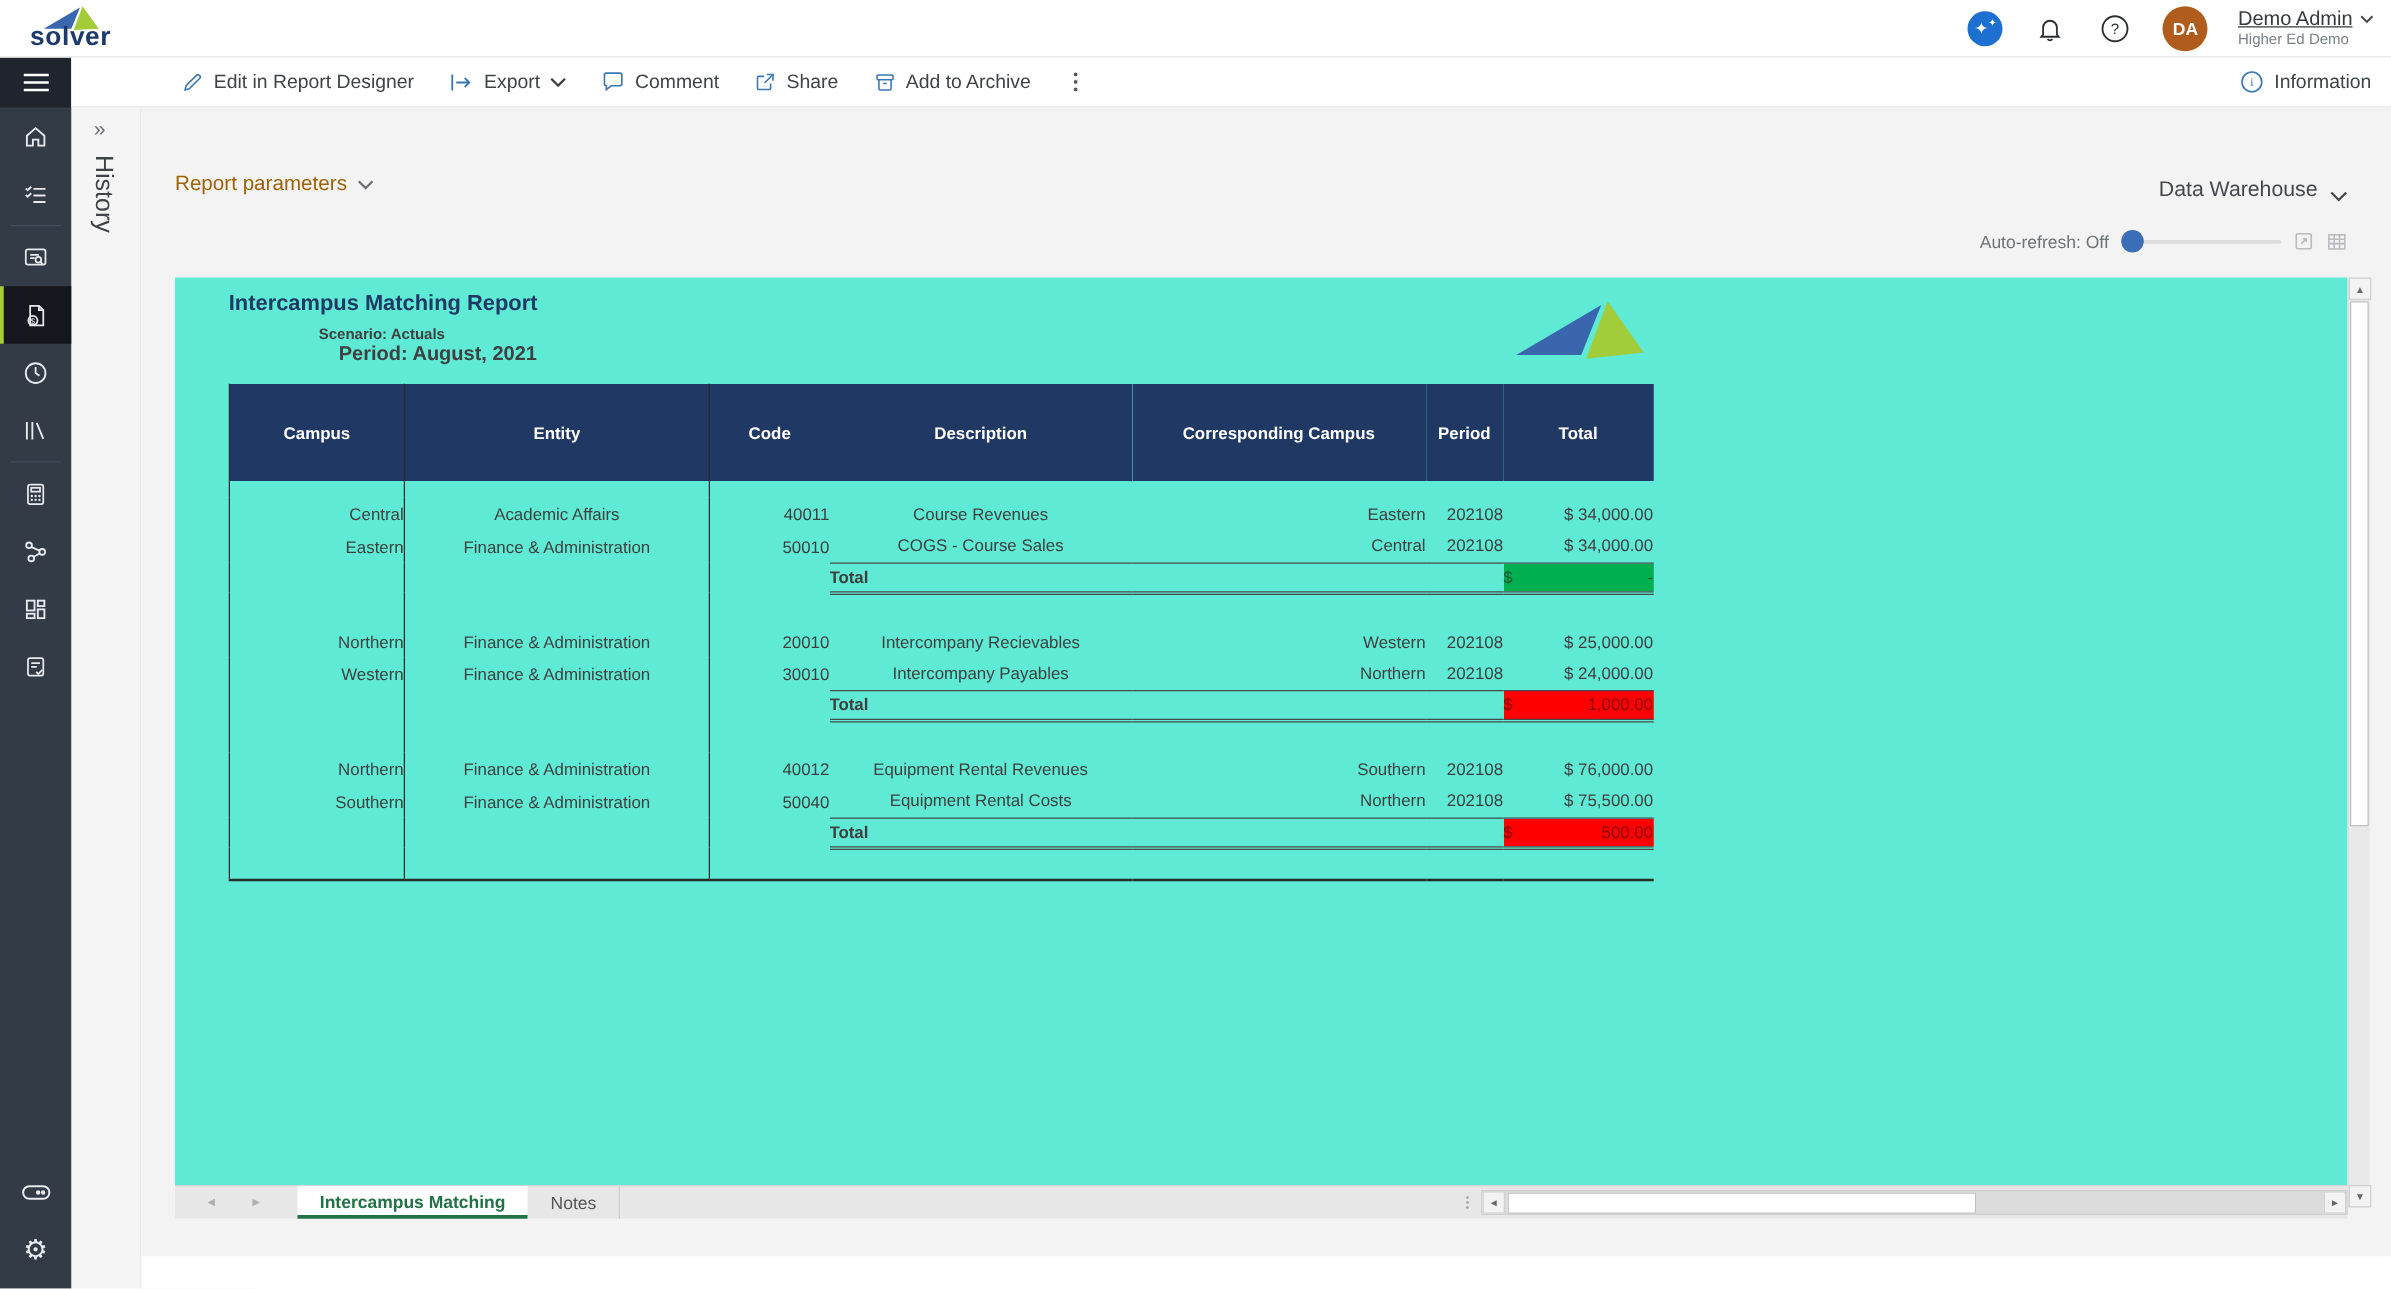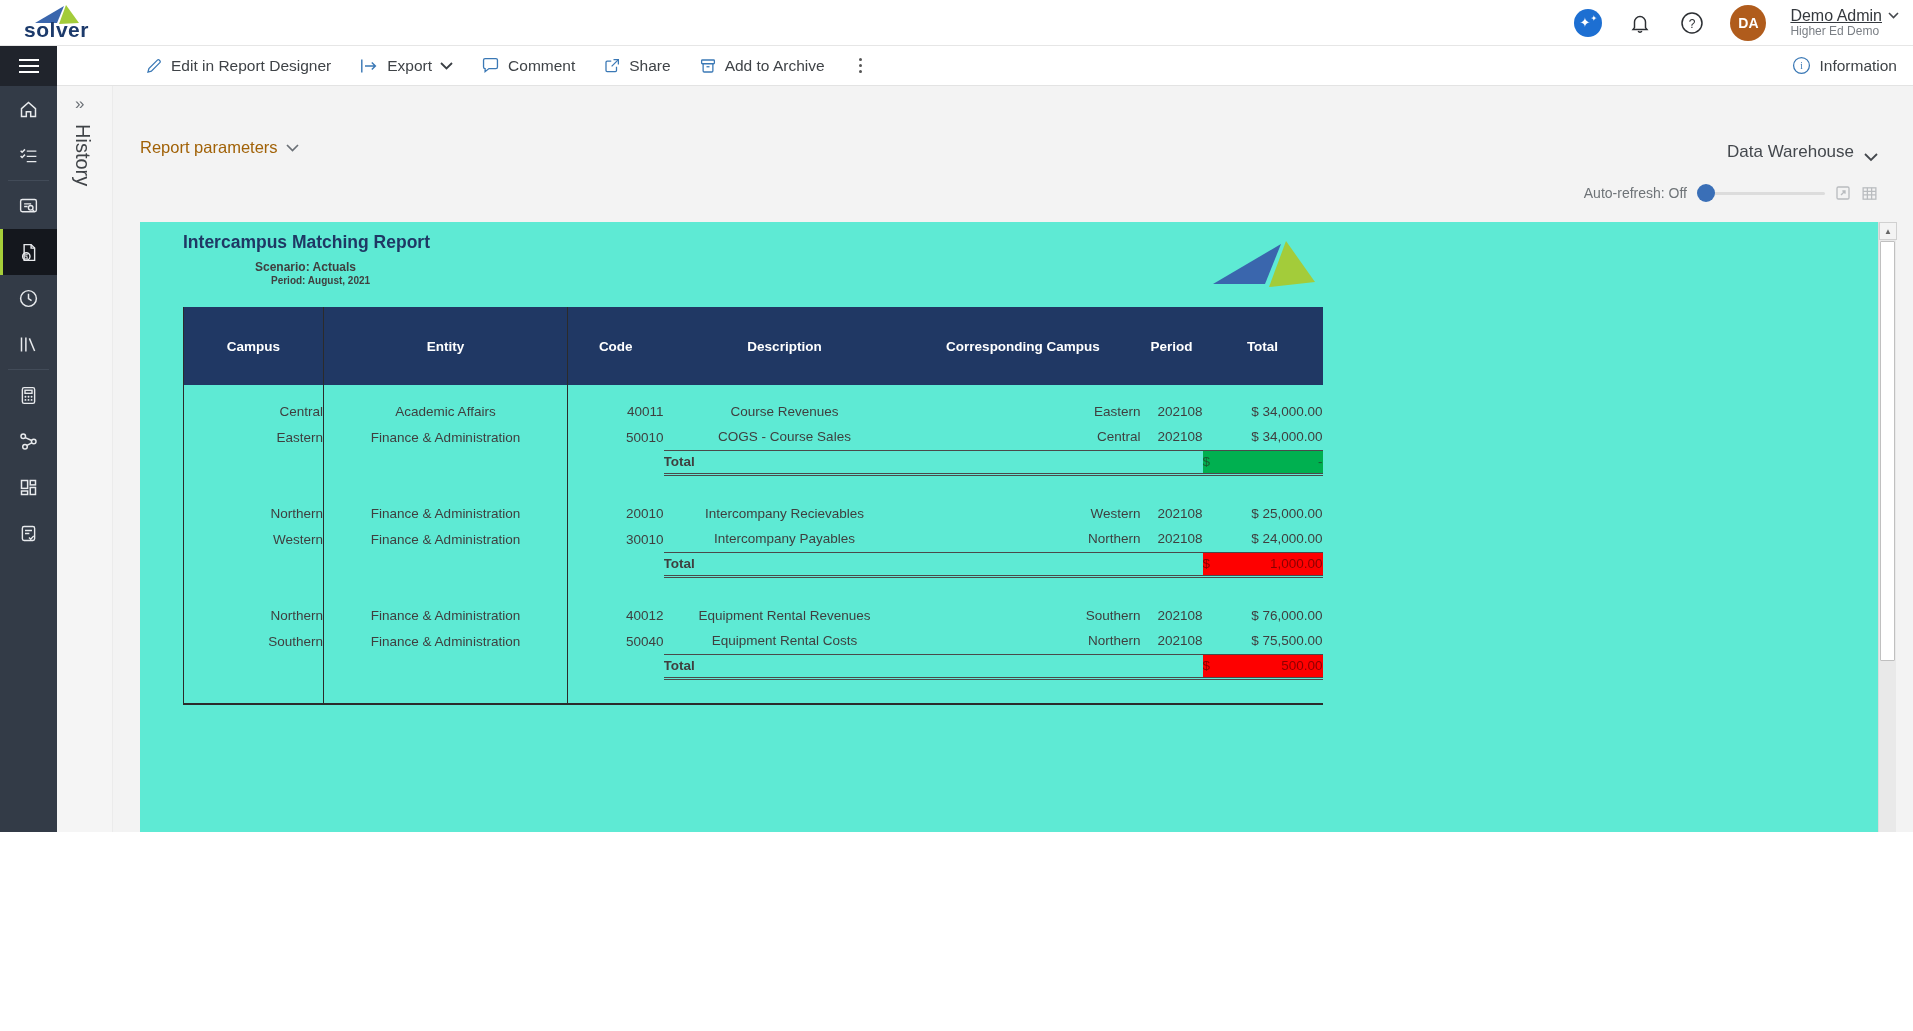--- a/index.html
+++ b/index.html
@@ -1,17 +1,17 @@
 <!DOCTYPE html>
 <html><head>
 <meta charset="utf-8">
 <style>
   * { box-sizing: border-box; margin: 0; padding: 0; }
   html,body { background:#fff; }
-  .screen { position:relative; width:1913px; height:832px; overflow:hidden;
+  .screen { position:relative; width:1913px; height:1031px; overflow:hidden;
             background:#fff; font-family:"Liberation Sans", sans-serif; color:#3f4347; }
 
   
   .topbar { position:absolute; left:0; top:0; width:1913px; height:46px; background:#fff;
             border-bottom:1px solid #e6e6e6; display:flex; align-items:center; z-index:5; }
   .logo { width:113px; display:flex; flex-direction:column; align-items:center; cursor:pointer; }
   .logo-word { font-size:21px; font-weight:700; color:#1c3a6b; letter-spacing:.5px; margin-top:-7px; }
   .breadcrumb { display:flex; align-items:center; gap:10px; margin-left:70px; font-size:17px; }
   .bc-parent { color:#8a8a8a; cursor:pointer; }
   .bc-current { color:#35393e; font-weight:600; }
@@ -60,21 +60,21 @@
   .refresh-label { font-size:14px; color:#6e7describe377; color:#6e7377; }
   .slider { position:relative; width:128px; height:18px; cursor:pointer; }
   .slider-track { position:absolute; left:0; right:0; top:8px; height:3px; background:#dcdcdc; border-radius:2px; }
   .slider-knob { position:absolute; left:0; top:0; width:18px; height:18px; border-radius:50%; background:#3a6fb7; }
   .mini-ic { color:#b9bcbf; cursor:pointer; display:flex; }
 
   
   .panel { position:absolute; left:27px; top:136px; width:1738px; height:726px; background:#5eead4; overflow:hidden; }
   .rpt-title { position:absolute; left:43px; top:10px; font-size:17.5px; font-weight:700; color:#1f3864; }
   .rpt-sub1 { position:absolute; left:115px; top:38px; font-size:12px; font-weight:700; color:#404040; }
-  .rpt-sub2 { position:absolute; left:131px; top:53px; font-size:10px; font-weight:700; color:#404040; }
+  .rpt-sub2 { position:absolute; left:131px; top:53px; font-size:16px; font-weight:700; color:#404040; }
   .rpt-logo { position:absolute; left:1067px; top:14px; }
 
   table.rt { position:absolute; left:43px; top:85px; border-collapse:collapse; table-layout:fixed;
              font-size:13.5px; color:#3f3f3f; }
   .rt th, .rt td { padding:0; vertical-align:middle; overflow:hidden; white-space:nowrap; }
   .rt thead th { height:78px; background:#203864; color:#fff; font-weight:700; font-size:13.5px; text-align:center; }
   .vbl { border-left:1.5px solid #2b2b2b;margin-top:20px; }
   .vbr { border-right:1.5px solid #2b2b2b; }
   .spacer td { height:13px; }
   .r td { height:26px; }

